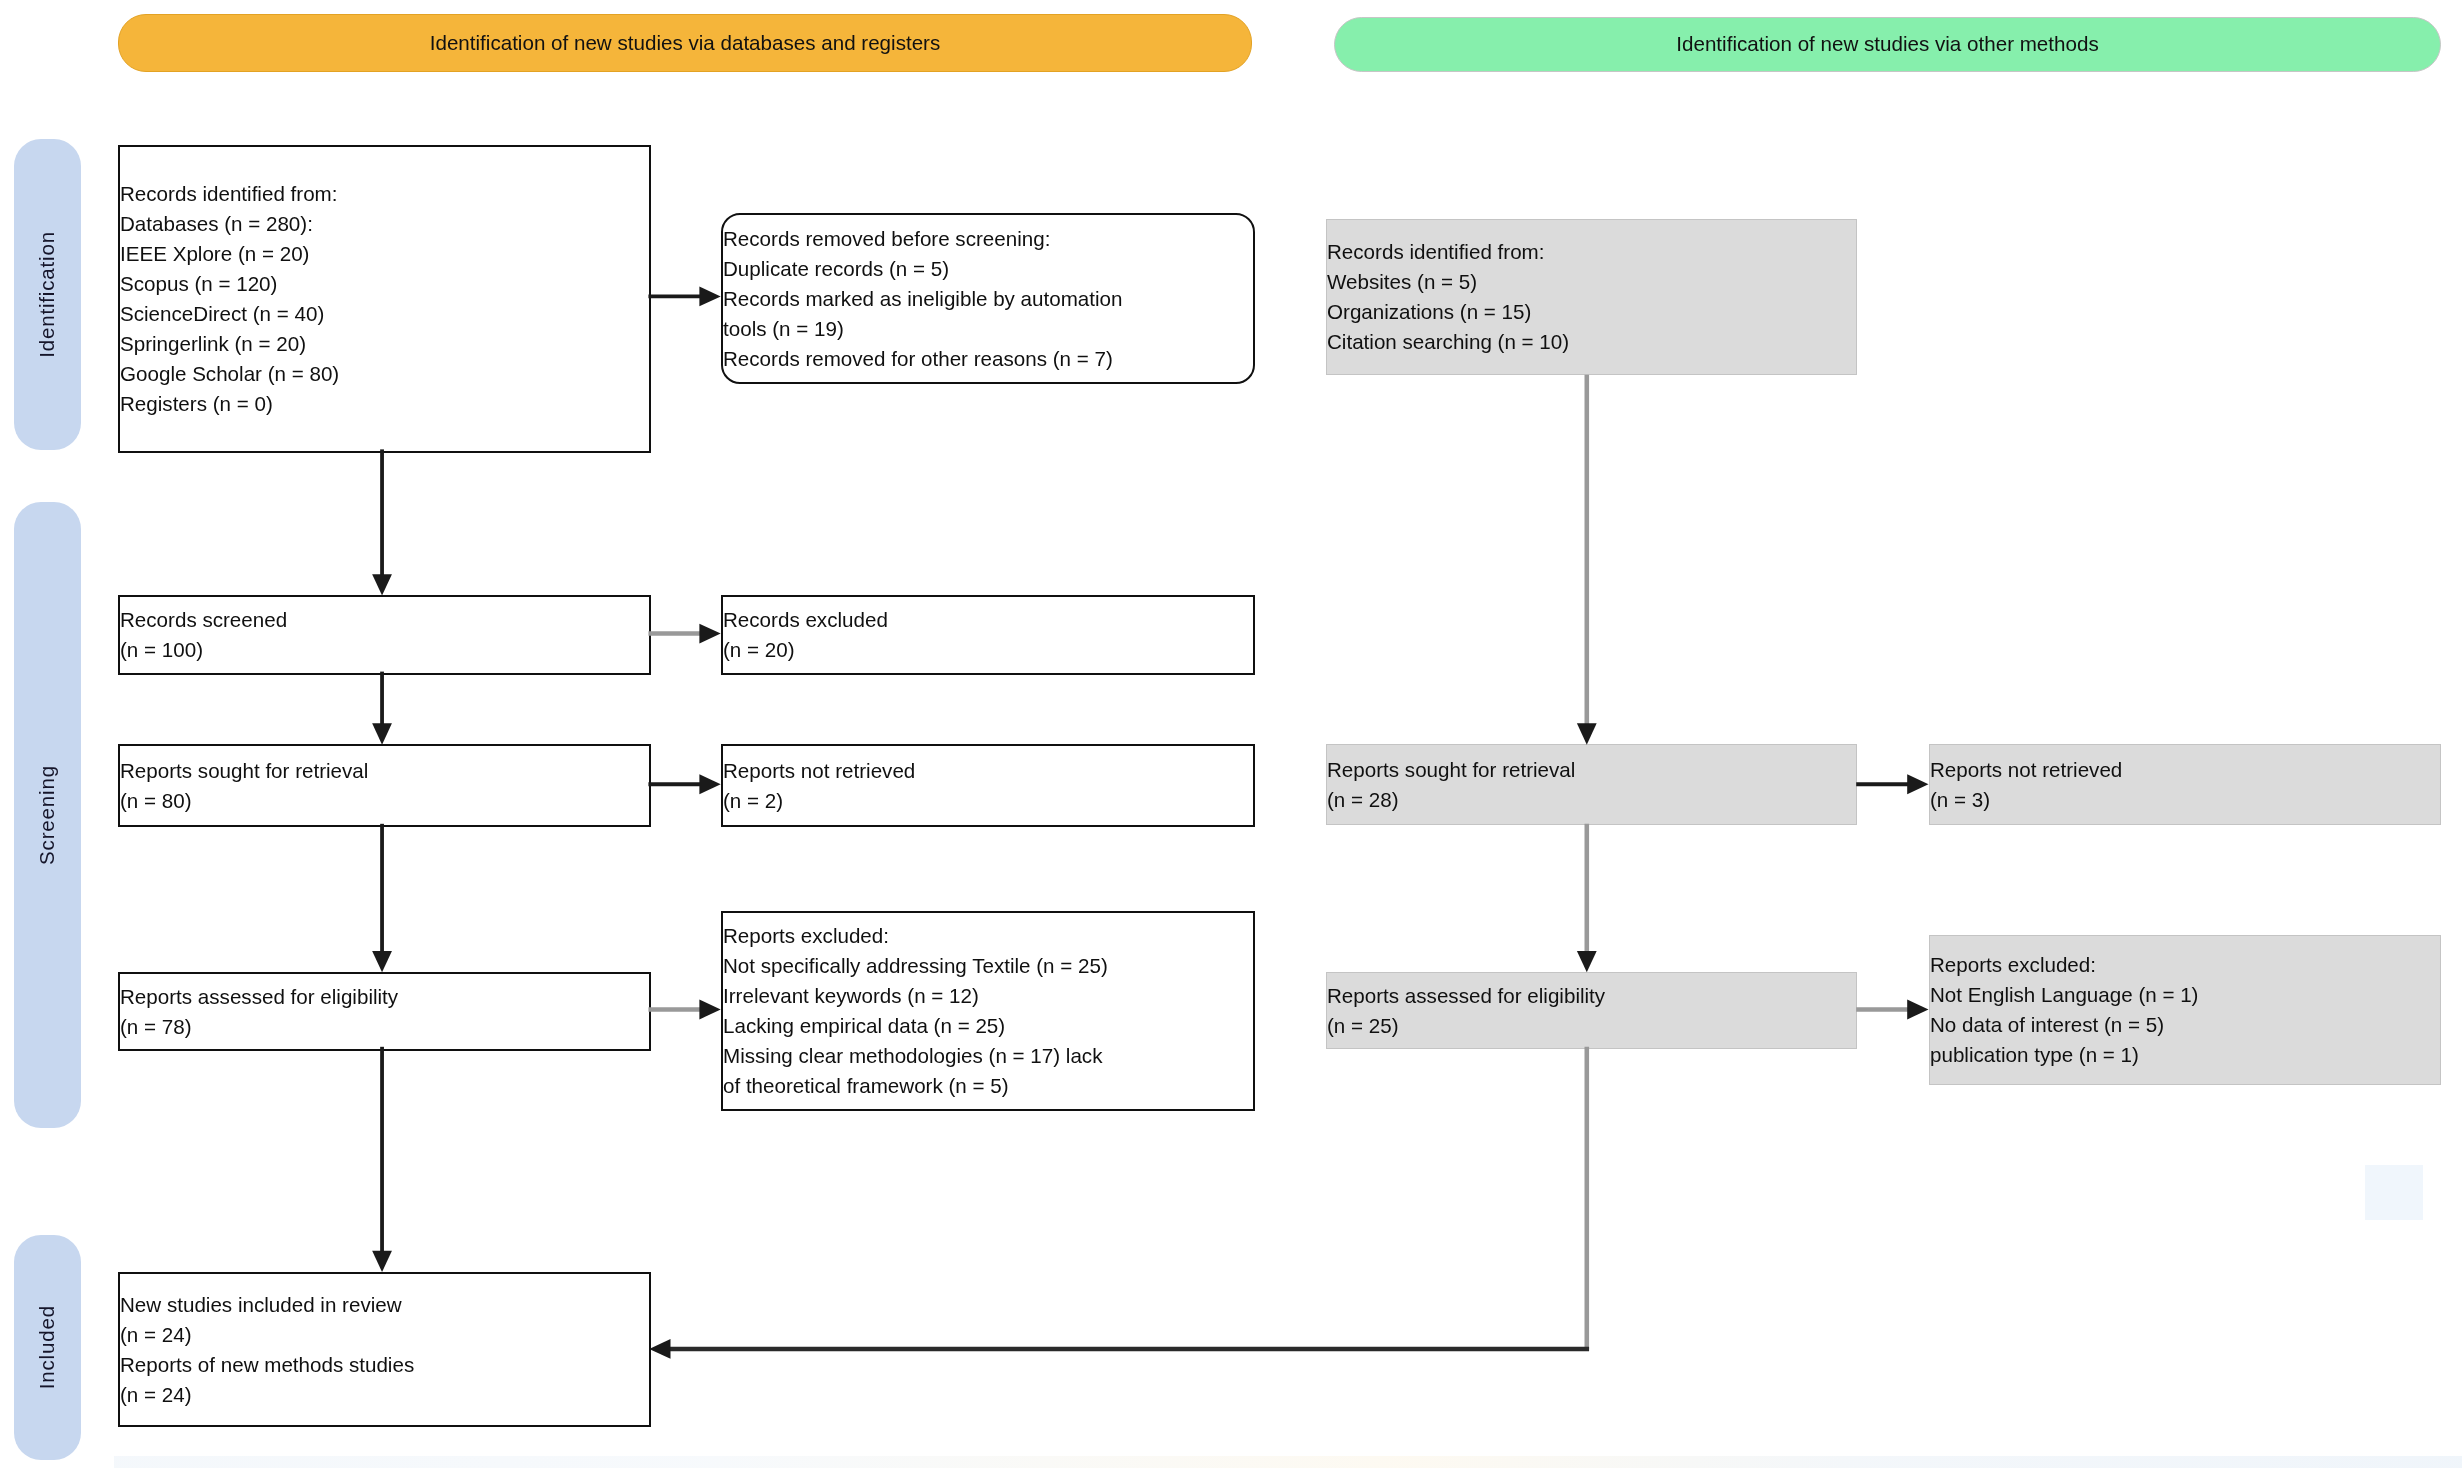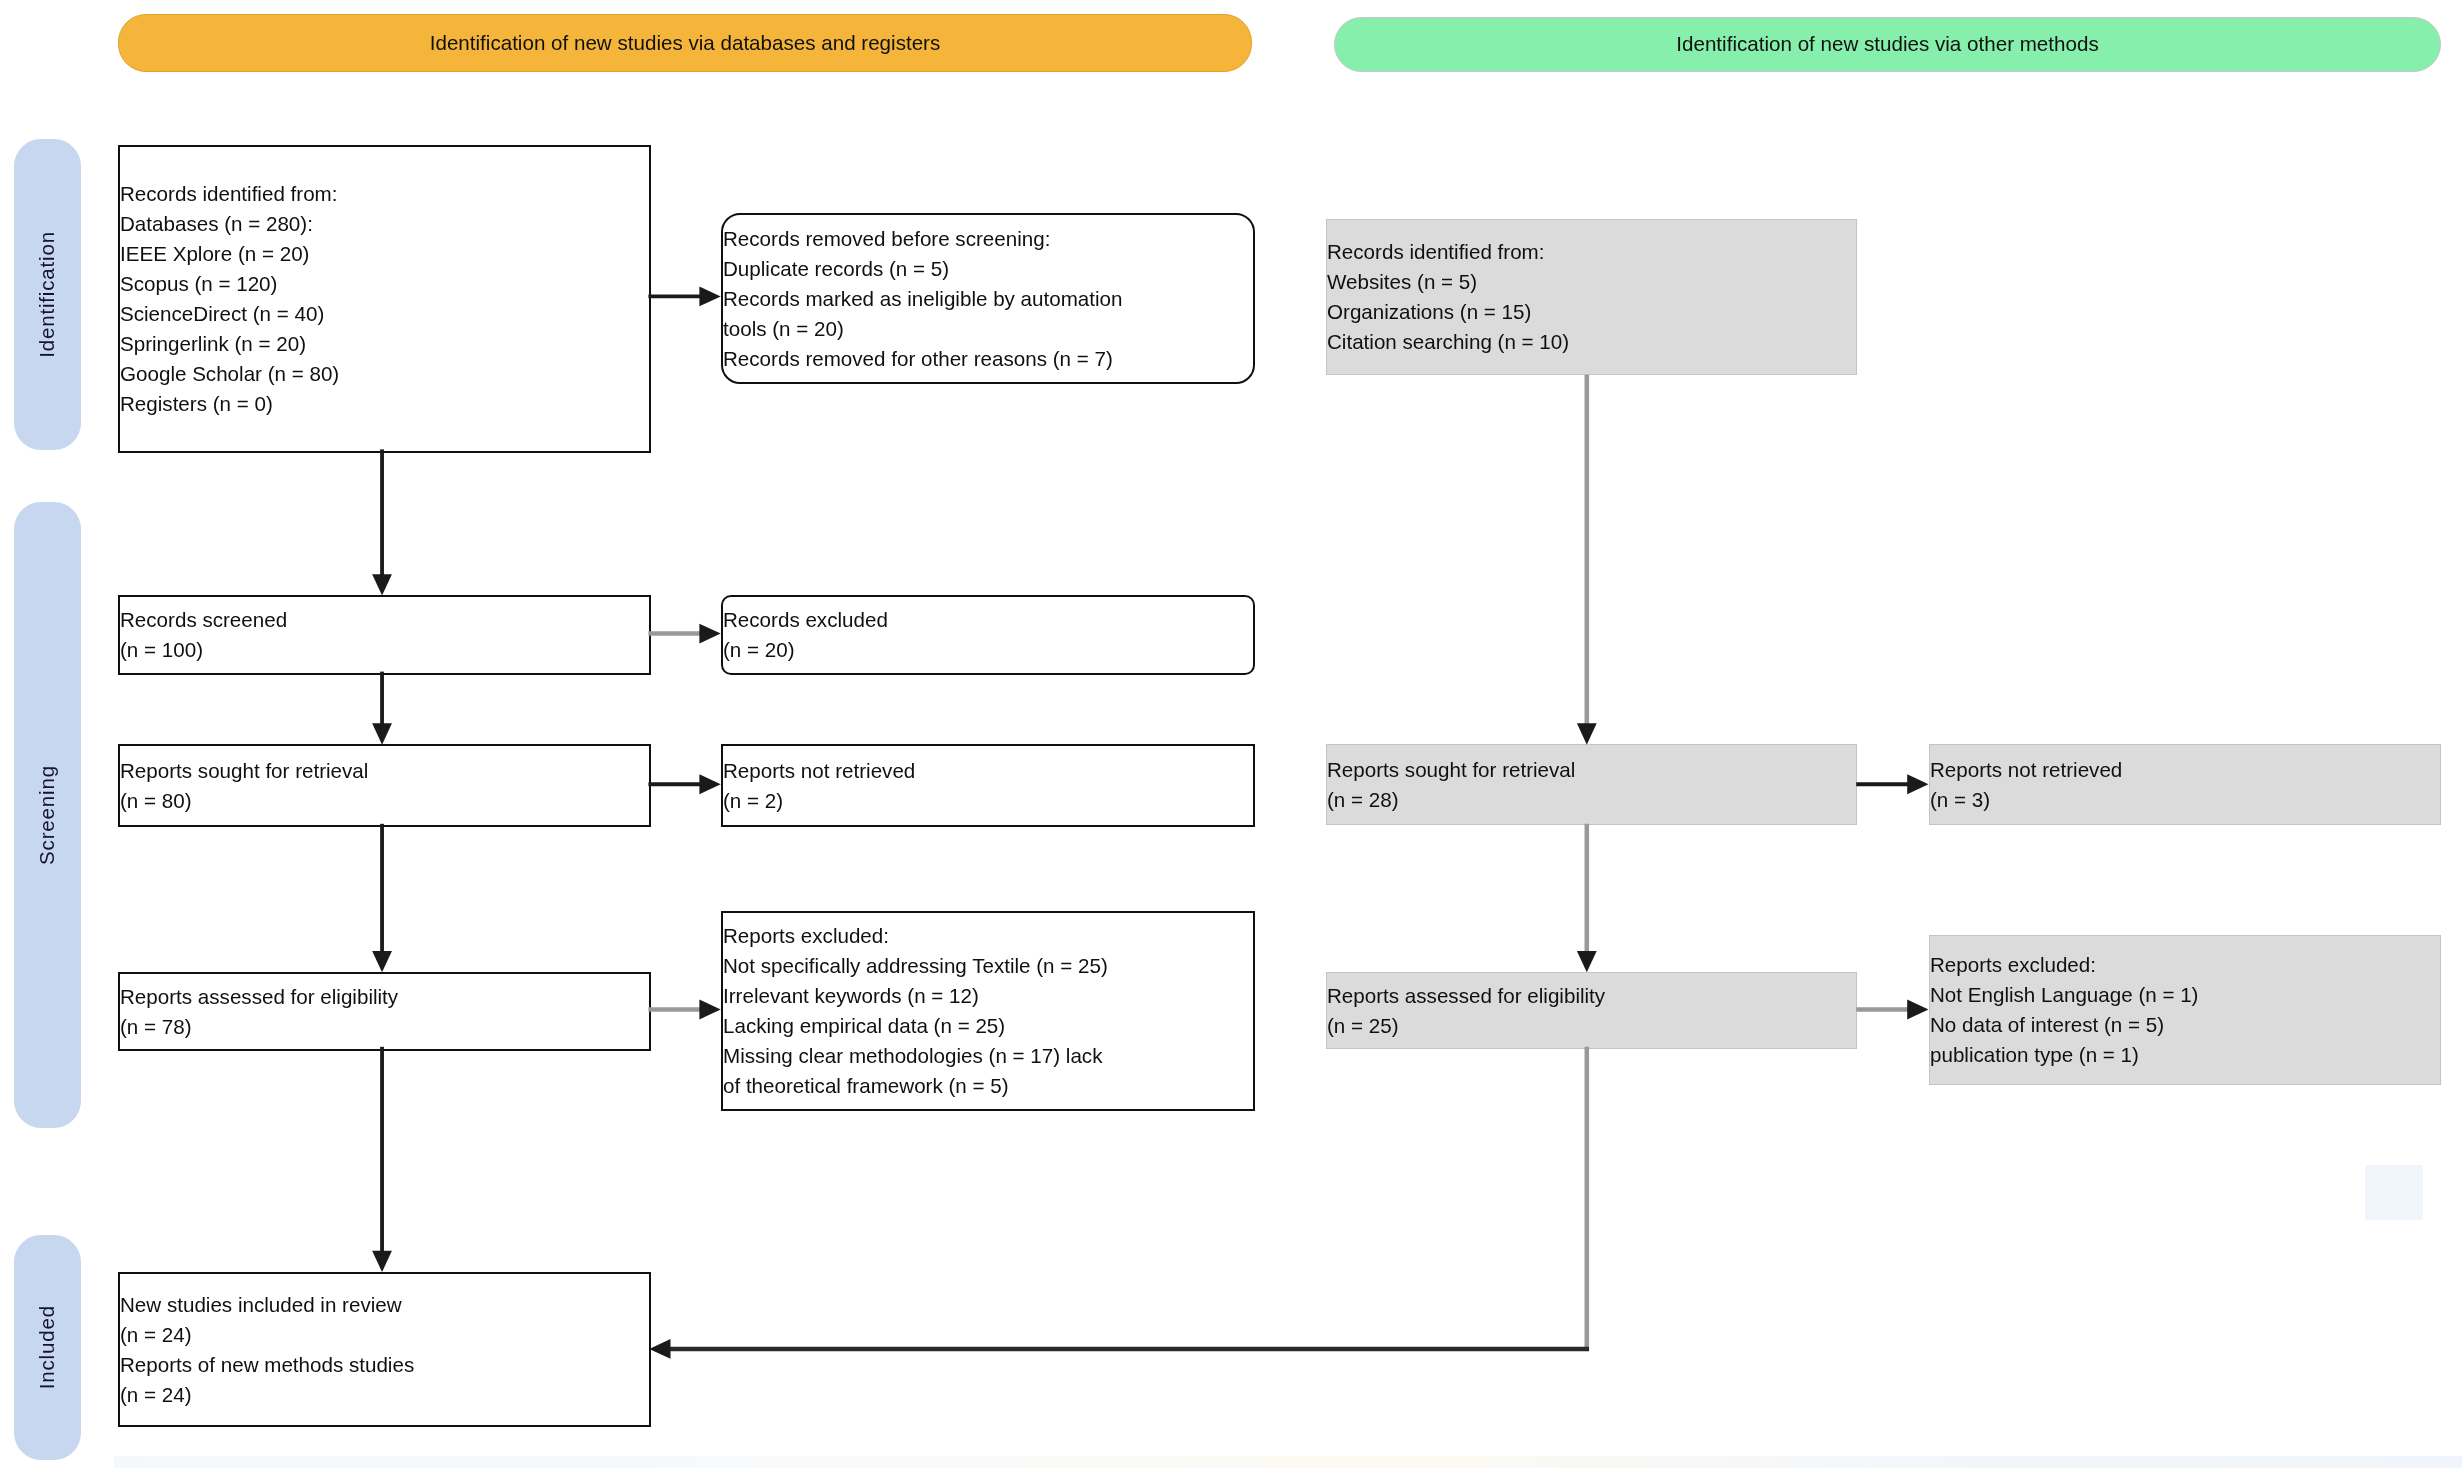--- a/index.html
+++ b/index.html
@@ -126,30 +126,30 @@
       <div class="line">ScienceDirect (n = 40)</div>
       <div class="line">Springerlink (n = 20)</div>
       <div class="line">Google Scholar (n = 80)</div>
       <div class="line">Registers (n = 0)</div>
     </div>
 
   <div class="fbox white" style="left:721px; top:213px; width:530px; height:167px;border-radius:19px;">
       <div class="line">Records removed before screening:</div>
       <div class="line">Duplicate records (n = 5)</div>
       <div class="line">Records marked as ineligible by automation</div>
-      <div class="line">tools (n = 20)</div>
+      <div class="line">tools (n = 19)</div>
       <div class="line">Records removed for other reasons (n = 7)</div>
     </div>
 
   <div class="fbox white" style="left:118px; top:595px; width:529px; height:76px;">
       <div class="line">Records screened</div>
       <div class="line">(n = 100)</div>
     </div>
 
-  <div class="fbox white" style="left:721px; top:595px; width:530px; height:76px;border-radius:10px;">
+  <div class="fbox white" style="left:721px; top:595px; width:530px; height:76px;">
       <div class="line">Records excluded</div>
       <div class="line">(n = 20)</div>
     </div>
 
   <div class="fbox white" style="left:118px; top:744px; width:529px; height:79px;">
       <div class="line">Reports sought for retrieval</div>
       <div class="line">(n = 80)</div>
     </div>
 
   <div class="fbox white" style="left:721px; top:744px; width:530px; height:79px;">

